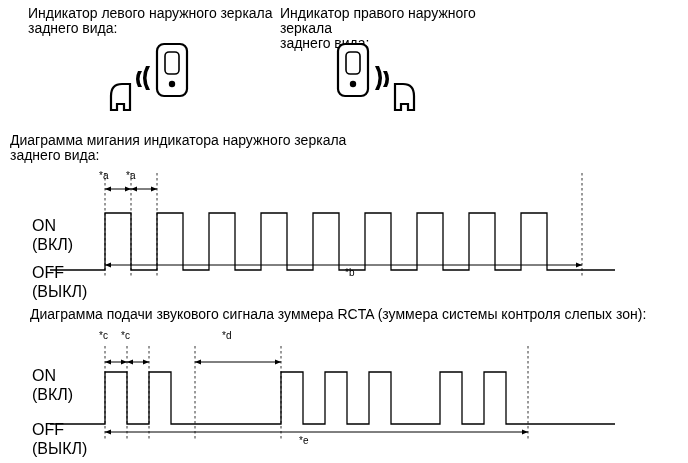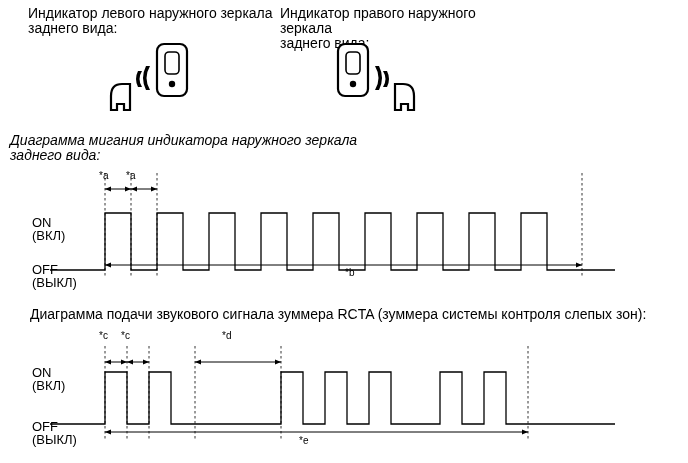--- a/index.html
+++ b/index.html
@@ -16,22 +16,22 @@
     overflow: hidden;
   }
   .abs { position: absolute; }
   .txt {
     font-size: 14px;
     line-height: 15px;
     white-space: pre-line;
     color: #000;
   }
   .sig-label {
-    font-size: 13px;
-    line-height: 13px;
+    font-size: 16px;
+    line-height: 19px;
     text-align: left;
     white-space: pre-line;
   }
   .star {
     font-size: 10px;
   }
   svg { display: block; overflow: visible; }
   .ln { stroke: #000; stroke-width: 1; fill: none; }
   .dash { stroke: #000; stroke-width: 0.8; fill: none; stroke-dasharray: 2.5 2.5; }
   .wave { stroke: #000; stroke-width: 1.3; fill: none; }
@@ -82,21 +82,21 @@
       <path d="M53 28 q 7 12 0 24 l 4 0 q 6 -12 0 -24 z"></path>
       <path d="M61 33 q 5 8 0 16 l 4 0 q 4 -8 0 -16 z"></path>
     </g>
 
     <g>
       <path class="car-shape" d="M92 58 q 0 -12 -11 -12 l -8 0 l 0 26 l 6 0 l 0 -6 l 7 0 l 0 6 l 6 0 z"></path>
     </g>
   </svg>
 </div>
 
-<div class="abs txt" style="left:10px; top:133px; width:400px;font-style:italic;">Диаграмма мигания индикатора наружного зеркала
+<div class="abs txt" style="left:10px; top:133px; width:400px;">Диаграмма мигания индикатора наружного зеркала
 заднего вида:</div>
 
 <div class="abs" style="left:10px; top:165px; width:610px; height:125px;">
   <svg width="610" height="125" viewBox="0 0 610 125">
 
     <line class="dash" x1="95" y1="8" x2="95" y2="112"></line>
     <line class="dash" x1="121" y1="8" x2="121" y2="112"></line>
     <line class="dash" x1="147" y1="8" x2="147" y2="112"></line>
     <line class="dash" x1="572" y1="8" x2="572" y2="112"></line>
 

